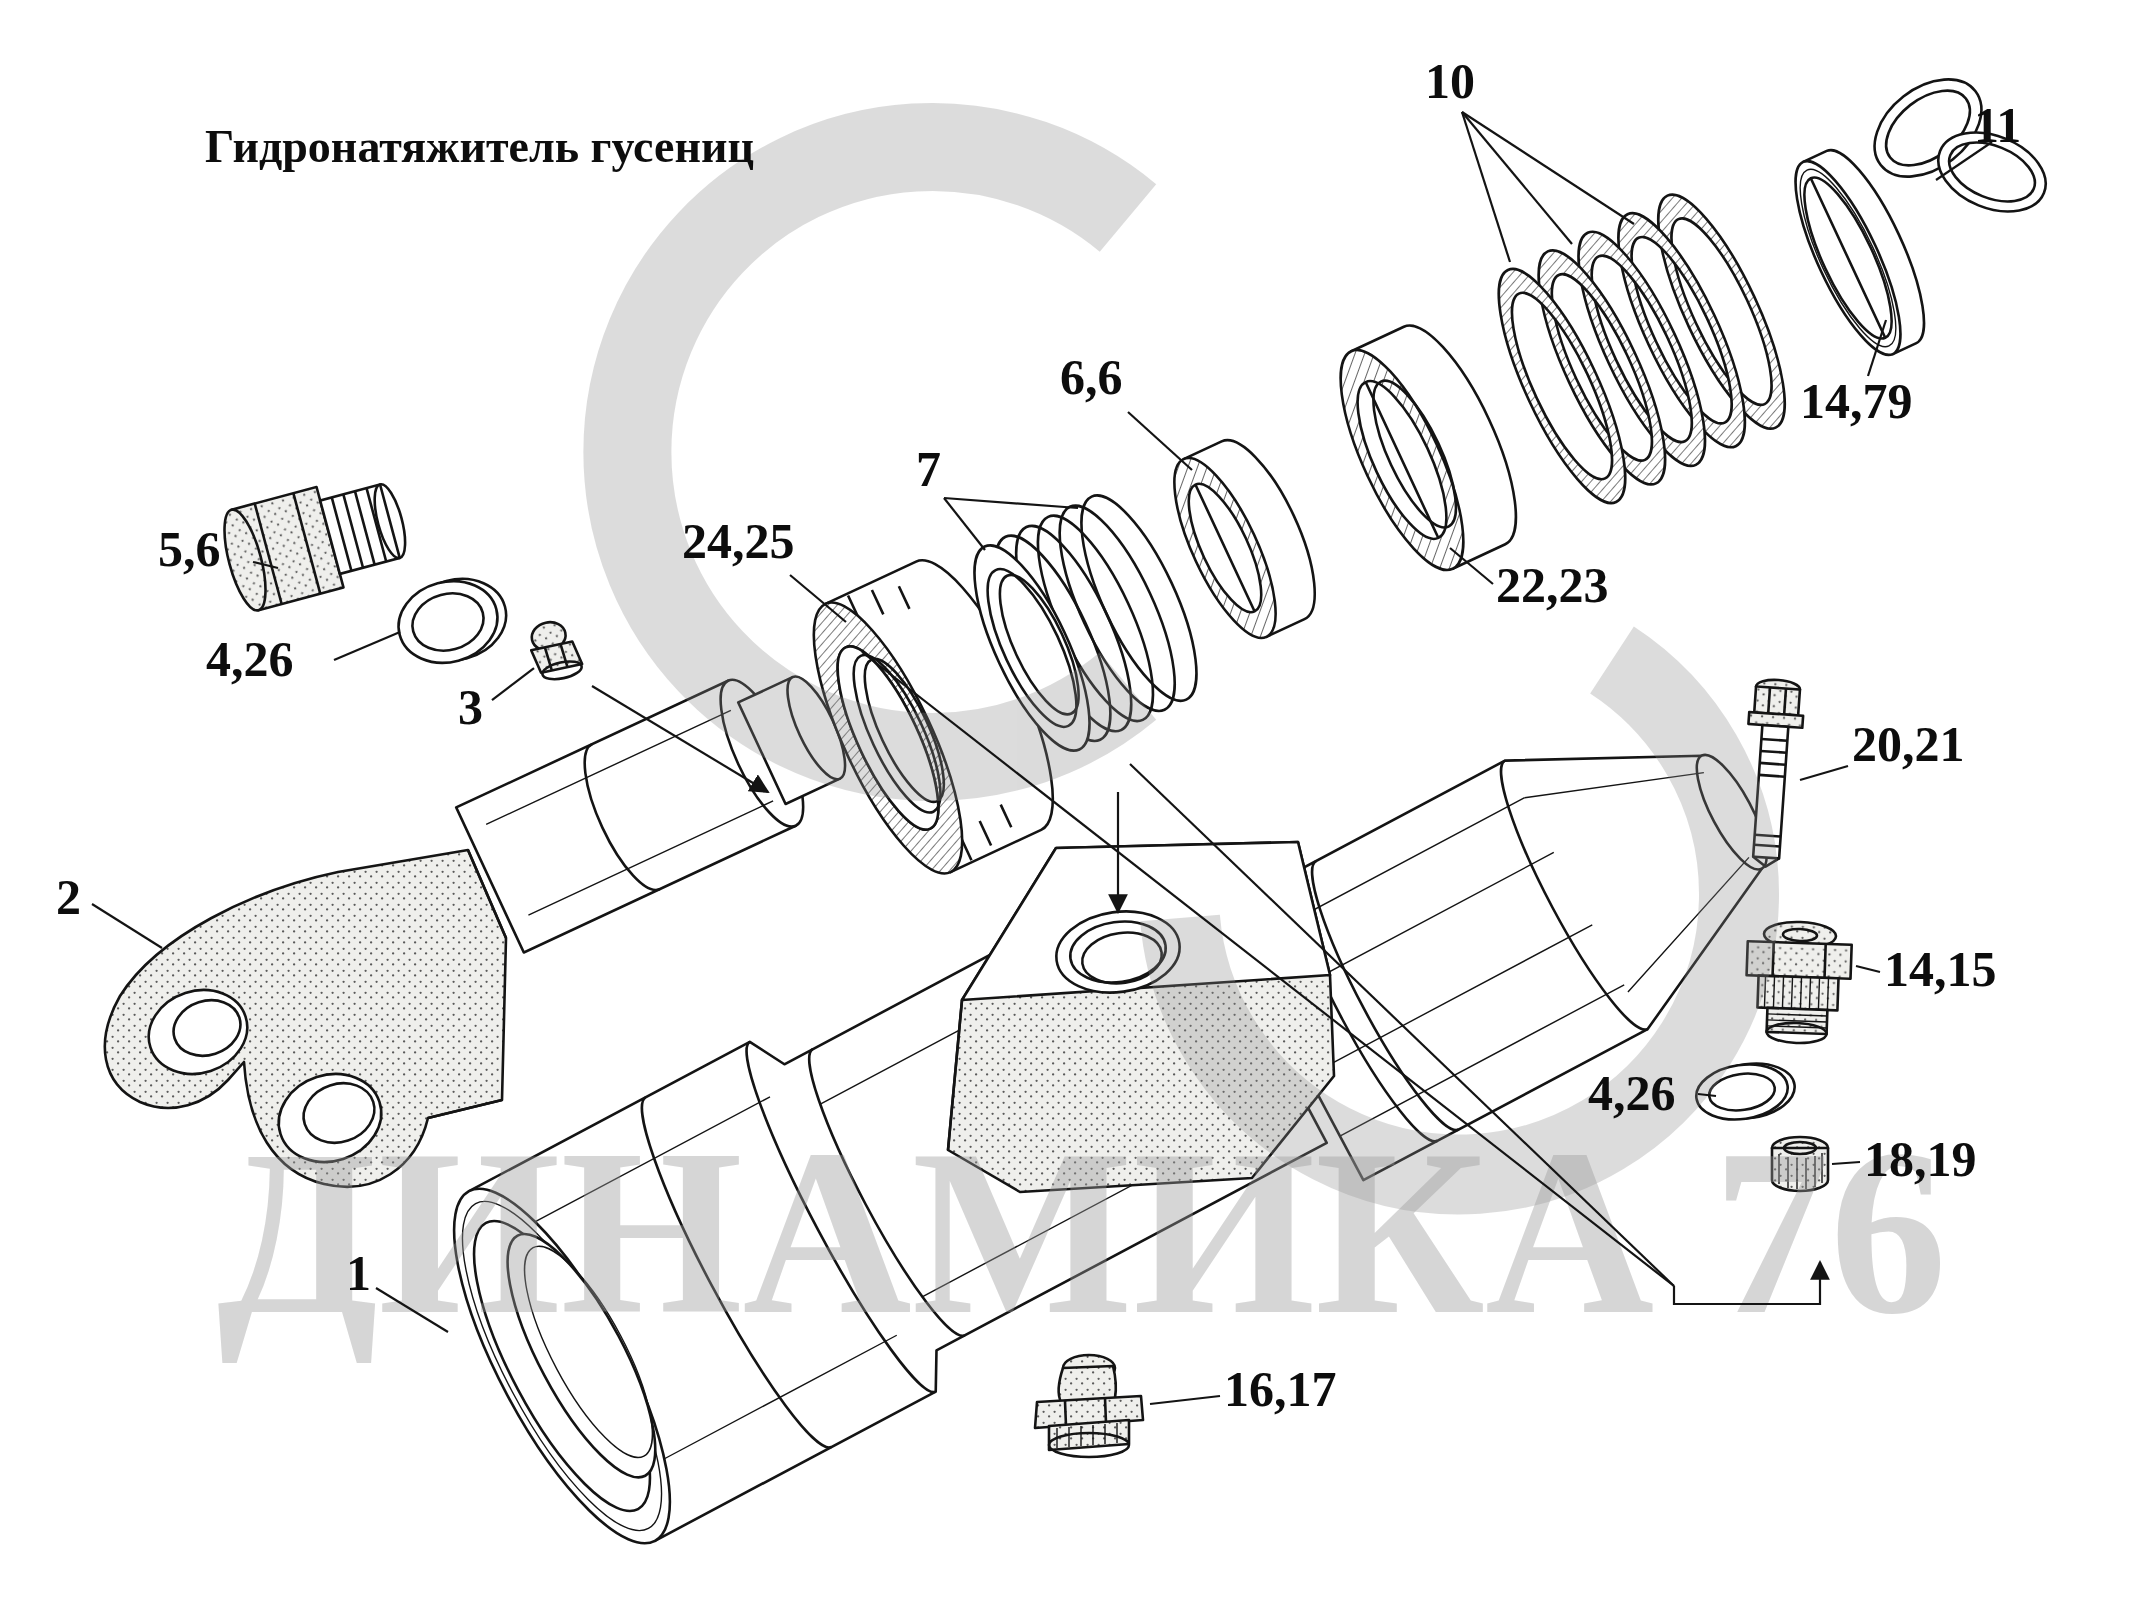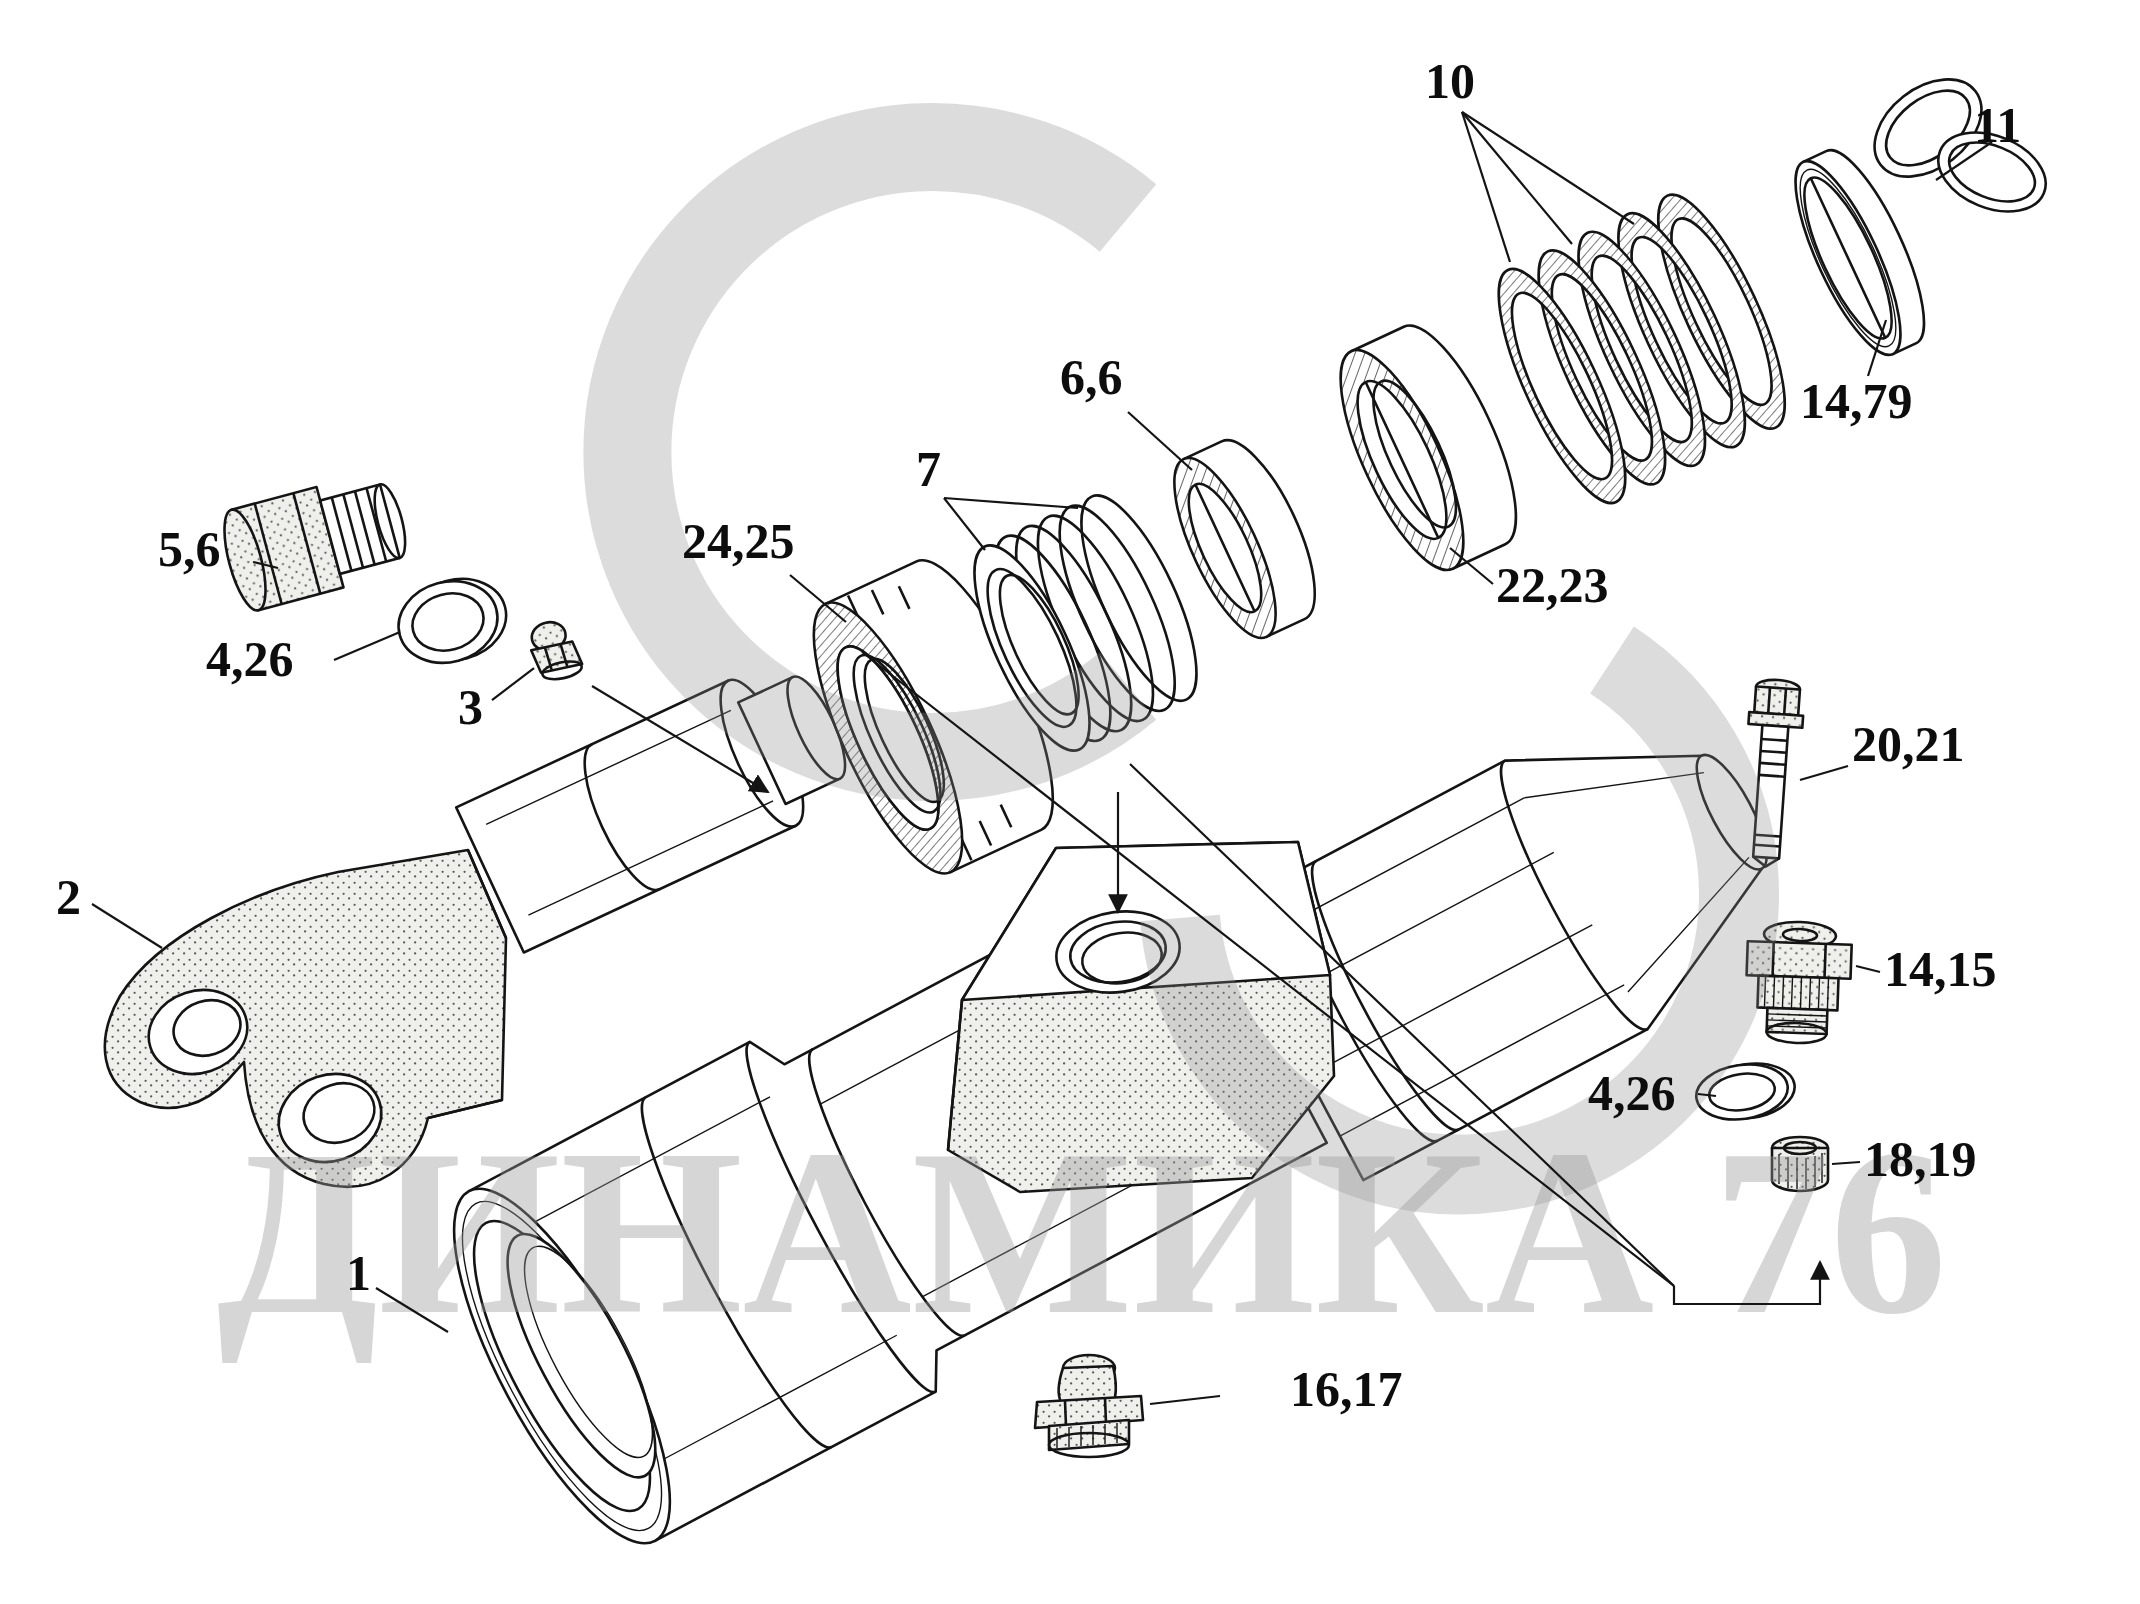--- a/index.html
+++ b/index.html
@@ -243,33 +243,34 @@
   <g>
     <path class="ld" d="M 1118,792 L 1118,912" marker-end="url(#arrow)"></path>
     <path class="ld" d="M 592,686 L 768,792" marker-end="url(#arrow)"></path>
     <path class="ld" d="M 862,652 L 1674,1286"></path>
     <path class="ld" d="M 1130,764 L 1674,1286"></path>
     <path class="ld" d="M 1674,1286 L 1674,1304 L 1820,1304 L 1820,1262" marker-end="url(#arrow)"></path>
   </g>
 </svg>
 
 <div class="title">
+  <div>Гидронатяжитель гусениц</div>
 </div>
 
 <div class="callout" style="left:1425px;top:56px">10</div>
 <div class="callout" style="left:1974px;top:100px">11</div>
 <div class="callout" style="left:1800px;top:376px">14,79</div>
 <div class="callout" style="left:1060px;top:352px">6,6</div>
 <div class="callout" style="left:916px;top:444px">7</div>
 <div class="callout" style="left:682px;top:516px">24,25</div>
 <div class="callout" style="left:158px;top:524px">5,6</div>
 <div class="callout" style="left:206px;top:634px">4,26</div>
 <div class="callout" style="left:458px;top:682px">3</div>
 <div class="callout" style="left:56px;top:872px">2</div>
 <div class="callout" style="left:1496px;top:560px">22,23</div>
 <div class="callout" style="left:1852px;top:719px">20,21</div>
 <div class="callout" style="left:1884px;top:944px">14,15</div>
 <div class="callout" style="left:1588px;top:1068px">4,26</div>
 <div class="callout" style="left:1864px;top:1134px">18,19</div>
 <div class="callout" style="left:346px;top:1248px">1</div>
-<div class="callout" style="left:1290px;top:1364px">16,17</div>
+<div class="callout" style="left:1224px;top:1364px">16,17</div>
 
 </div>
 
 </body></html>

